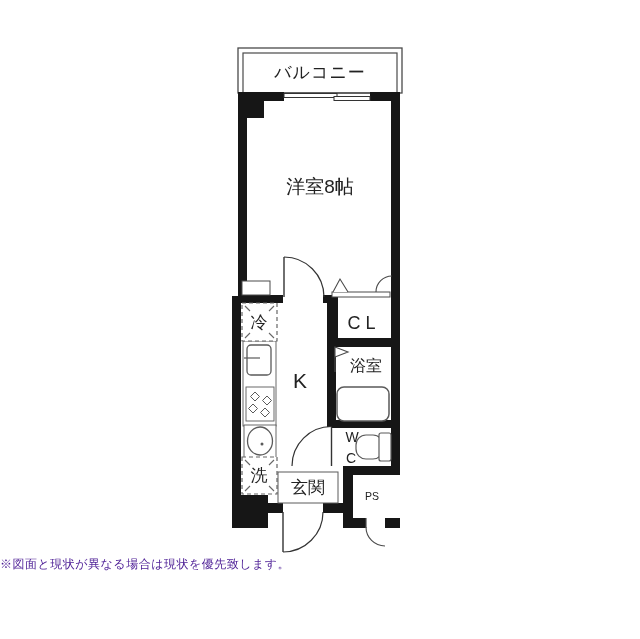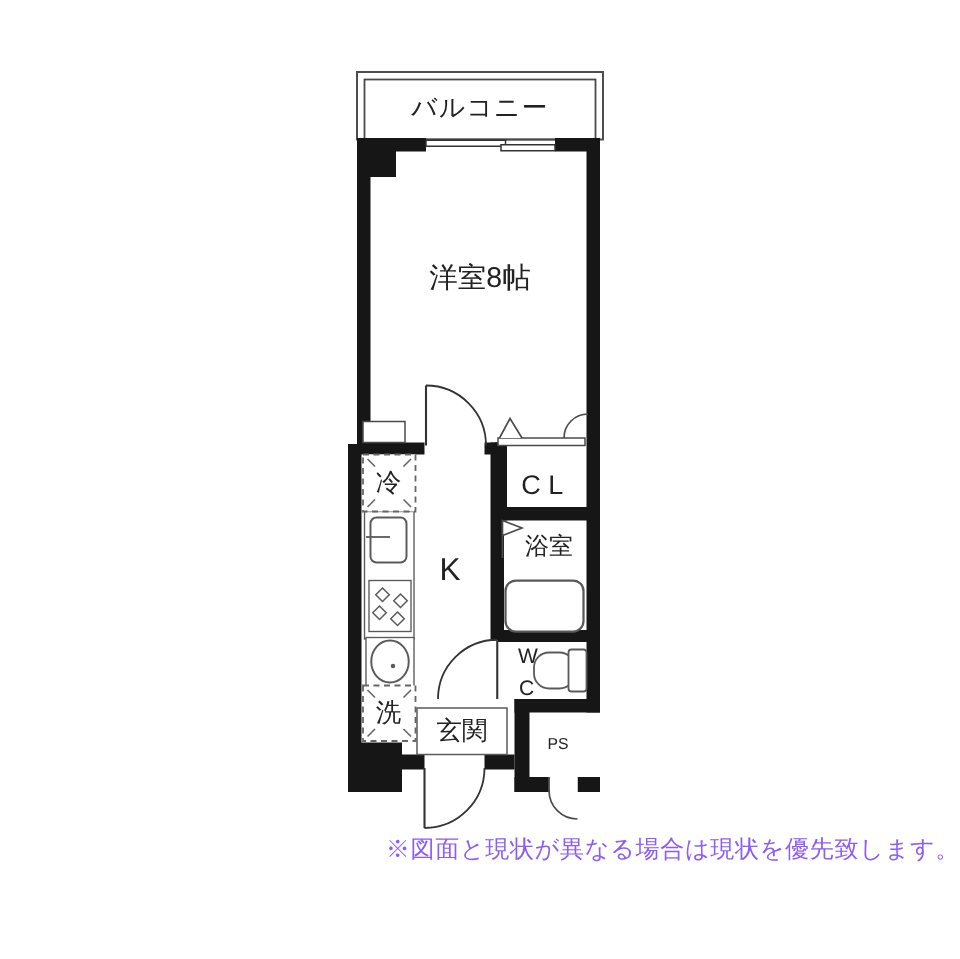--- a/index.html
+++ b/index.html
@@ -1,21 +1,21 @@
 <!DOCTYPE html>
 <html><head>
 <meta charset="utf-8">
 <style>
   html,body{margin:0;padding:0;background:#fff;}
   .page{position:relative;width:640px;height:639px;background:#ffffff;overflow:hidden;
         font-family:"Liberation Sans", sans-serif;}
   svg{display:block;}
   svg text{font-family:"Liberation Sans", sans-serif;fill:#222;}
-  .note{position:absolute;left:0;top:556px;width:640px;text-align:right;
-        font-size:16px;color:#8b5cf6;letter-spacing:0.5px;}
+  .note{position:absolute;left:0;top:556px;width:640px;text-align:left;
+        font-size:12px;color:#4c1d95;letter-spacing:0.5px;}
 </style>
 </head>
 <body>
 
 <div class="page">
   <svg width="640" height="639" viewBox="0 0 640 639">
 
     <g>
       <rect x="238" y="48" width="164" height="45" fill="none" stroke="#4a4a4a" stroke-width="1.3"></rect>
       <rect x="243" y="53" width="154" height="40" fill="none" stroke="#4a4a4a" stroke-width="1.2"></rect>

